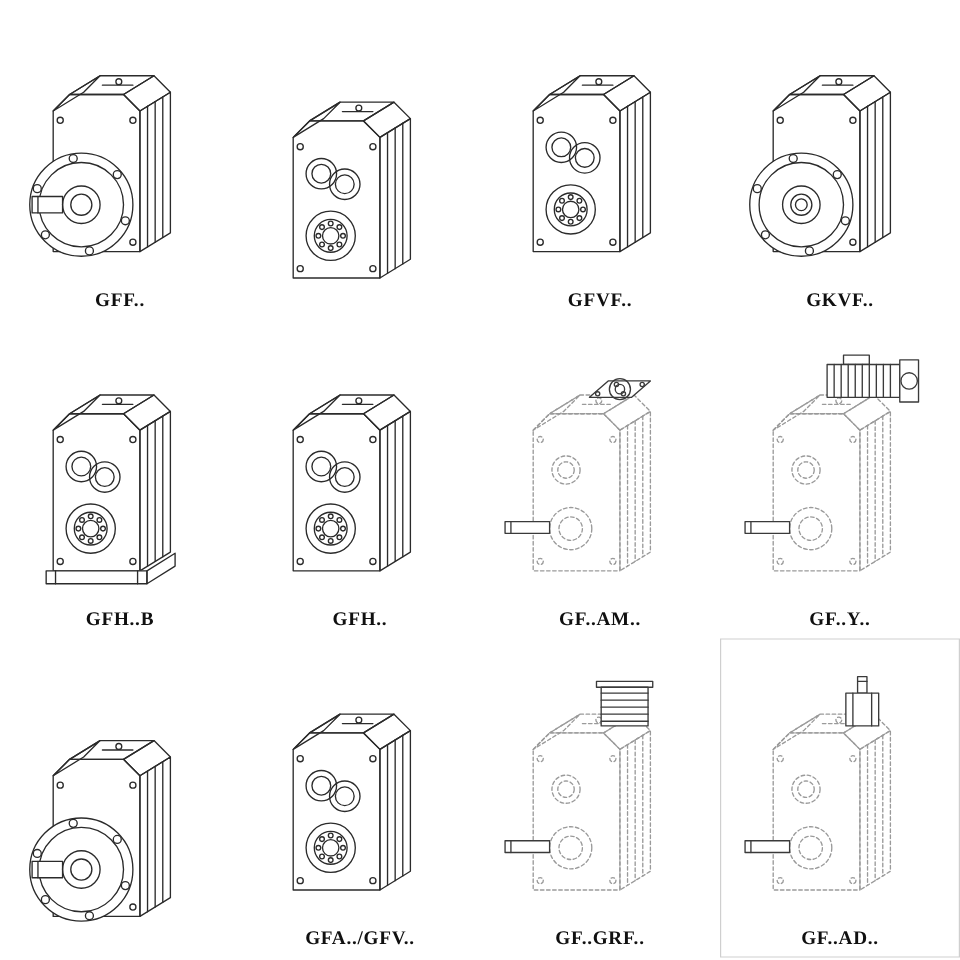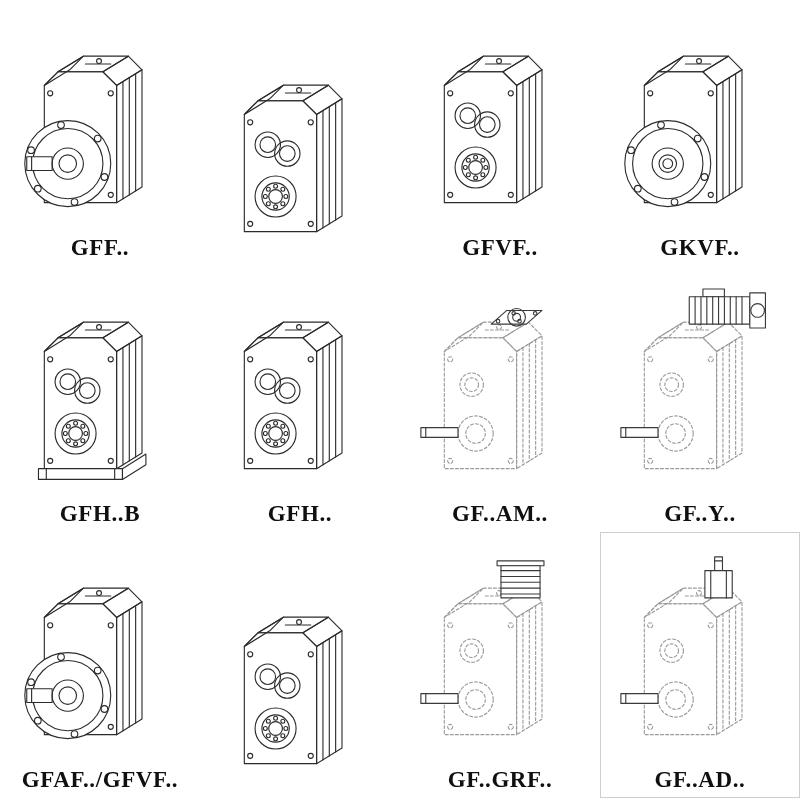--- a/index.html
+++ b/index.html
@@ -3,21 +3,21 @@
 <meta charset="utf-8">
 <style>
   html,body{margin:0;padding:0;background:#fff;}
   .page{width:800px;height:800px;background:#fff;overflow:hidden;position:relative;
         font-family:"Liberation Serif", serif;}
   .grid{display:grid;grid-template-columns:repeat(4,200px);grid-template-rows:repeat(3,266px);}
   .cell{height:266px;display:flex;flex-direction:column;align-items:center;justify-content:flex-end;
         box-sizing:border-box;padding-bottom:6px;}
   .cell.boxed{box-shadow:inset 0 0 0 1px #cfcfcf;justify-content:flex-end;}
   svg.drawing{width:176px;height:210px;display:block;}
-  .label{font-family:"Liberation Serif", serif;font-weight:700;font-size:23px;color:#101010;
+  .label{font-family:"Liberation Serif", serif;font-weight:700;font-size:16px;color:#101010;
          letter-spacing:0.6px;text-align:center;line-height:1.1;padding-top:4px;white-space:nowrap;}
 </style>
 </head>
 <body>
 
 <div class="page">
   <div class="grid">
       <div class="cell">
         <svg viewBox="0 0 170 215" class="drawing">
           <g fill="none" stroke="#2b2b2b" stroke-width="1.15" stroke-linejoin="round" stroke-linecap="round">
@@ -332,21 +332,20 @@
             <circle cx="21.334217256716187" cy="171.68286916880038" r="3.4" fill="none"></circle>
             <circle cx="14.425091486104847" cy="132.28408770178194" r="3.4" fill="none"></circle>
             <circle cx="45.090874229388625" cy="106.60121853298159" r="3.4" fill="none"></circle>
             <circle cx="82.66578274328381" cy="120.31713083119962" r="3.4" fill="none"></circle>
             <path d="M10,139 36,139 36,153 10,153 Z" fill="#fff"></path>
             <line x1="15" y1="139" x2="15" y2="153"></line>
             <circle cx="52" cy="146" r="16" fill="none"></circle>
             <circle cx="52" cy="146" r="9" fill="none"></circle>
           </g>
         </svg>
-        <div class="label">GFAF../GFVF..</div>
       </div>
       <div class="cell">
         <svg viewBox="0 0 170 215" class="drawing">
           <g fill="none" stroke="#2b2b2b" stroke-width="1.15" stroke-linejoin="round" stroke-linecap="round">
             <path d="M28,66 42,52 88,52 102,66 102,186 28,186 Z" fill="#fff"></path>
             <path d="M102,66 128,50 128,170 102,186 Z" fill="none"></path>
             <path d="M42,52 88,52 114,36 68,36 Z" fill="none"></path>
             <path d="M88,52 102,66 128,50 114,36 Z" fill="none"></path>
             <path d="M28,66 42,52 68,36 54,50 Z" fill="none"></path>
             <line x1="108.5" y1="62" x2="108.5" y2="182"></line>
@@ -368,20 +367,21 @@
             <circle cx="70.5" cy="150" r="2" fill="none"></circle>
             <circle cx="67.42462120245875" cy="157.42462120245875" r="2" fill="none"></circle>
             <circle cx="60" cy="160.5" r="2" fill="none"></circle>
             <circle cx="52.57537879754125" cy="157.42462120245875" r="2" fill="none"></circle>
             <circle cx="49.5" cy="150" r="2" fill="none"></circle>
             <circle cx="52.57537879754125" cy="142.57537879754125" r="2" fill="none"></circle>
             <circle cx="60" cy="139.5" r="2" fill="none"></circle>
             <circle cx="67.42462120245875" cy="142.57537879754125" r="2" fill="none"></circle>
           </g>
         </svg>
+        <div class="label">GFA../GFV..</div>
       </div>
       <div class="cell">
         <svg viewBox="0 0 170 215" class="drawing">
           <g fill="none" stroke="#9a9a9a" stroke-width="1.15" stroke-linejoin="round" stroke-linecap="round" stroke-dasharray="3 2.2">
             <path d="M28,66 42,52 88,52 102,66 102,186 28,186 Z" fill="#fff"></path>
             <path d="M102,66 128,50 128,170 102,186 Z" fill="none"></path>
             <path d="M42,52 88,52 114,36 68,36 Z" fill="none"></path>
             <path d="M88,52 102,66 128,50 114,36 Z" fill="none"></path>
             <path d="M28,66 42,52 68,36 54,50 Z" fill="none"></path>
             <line x1="108.5" y1="62" x2="108.5" y2="182"></line>

